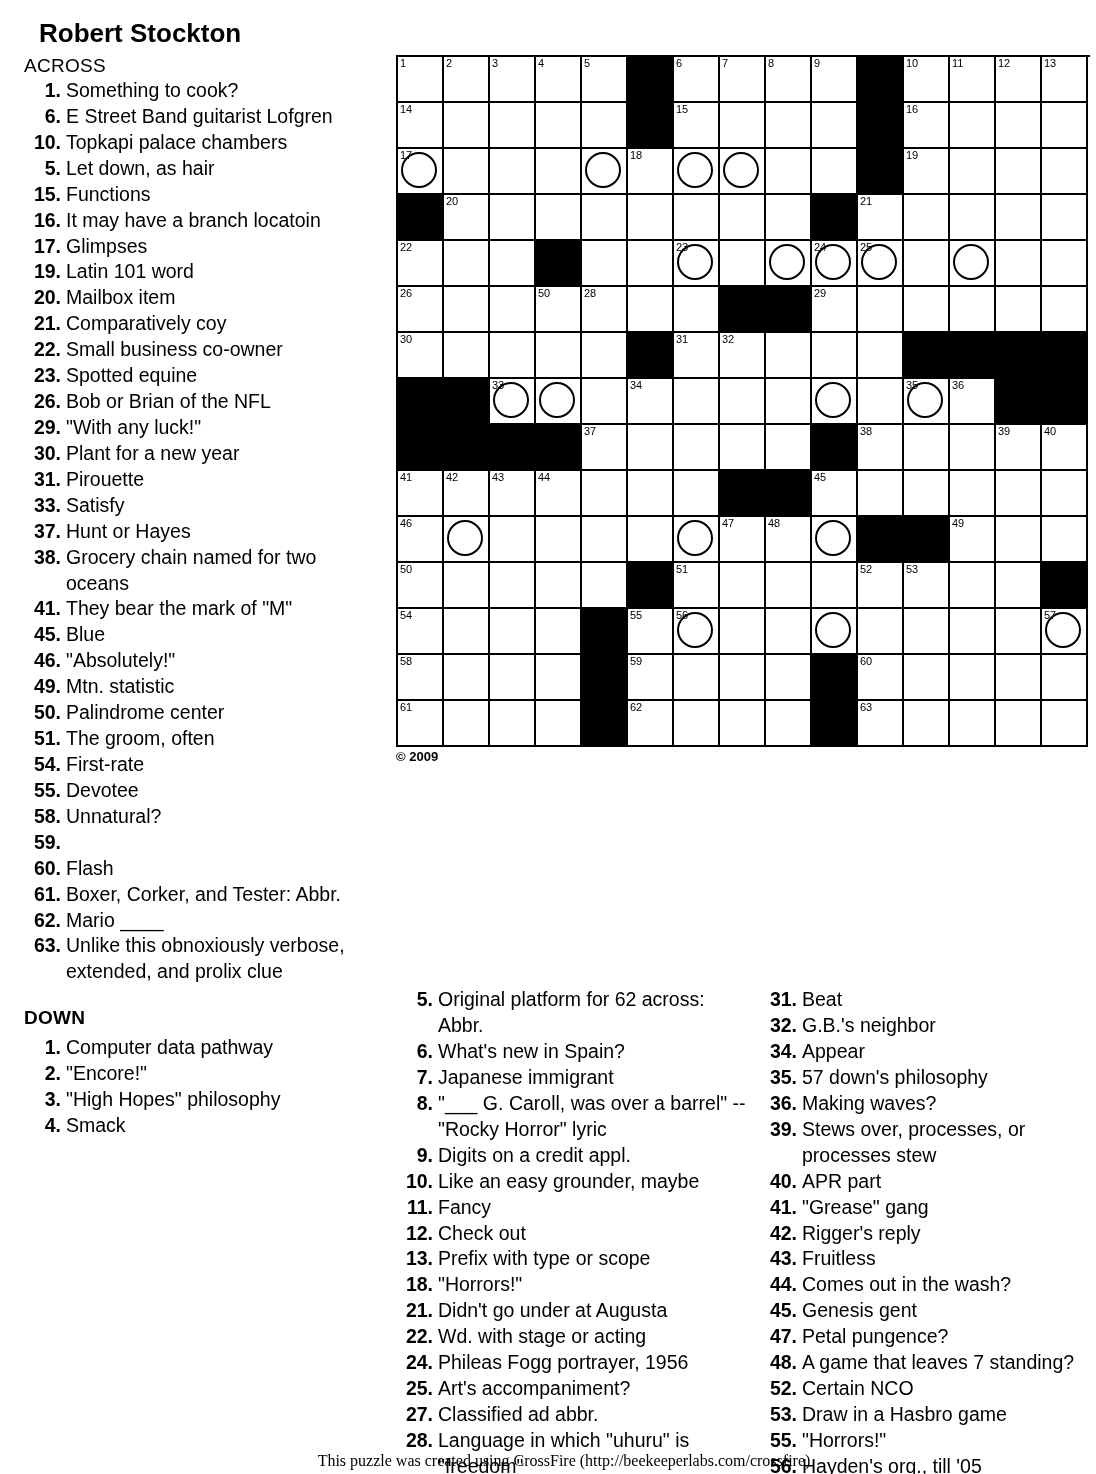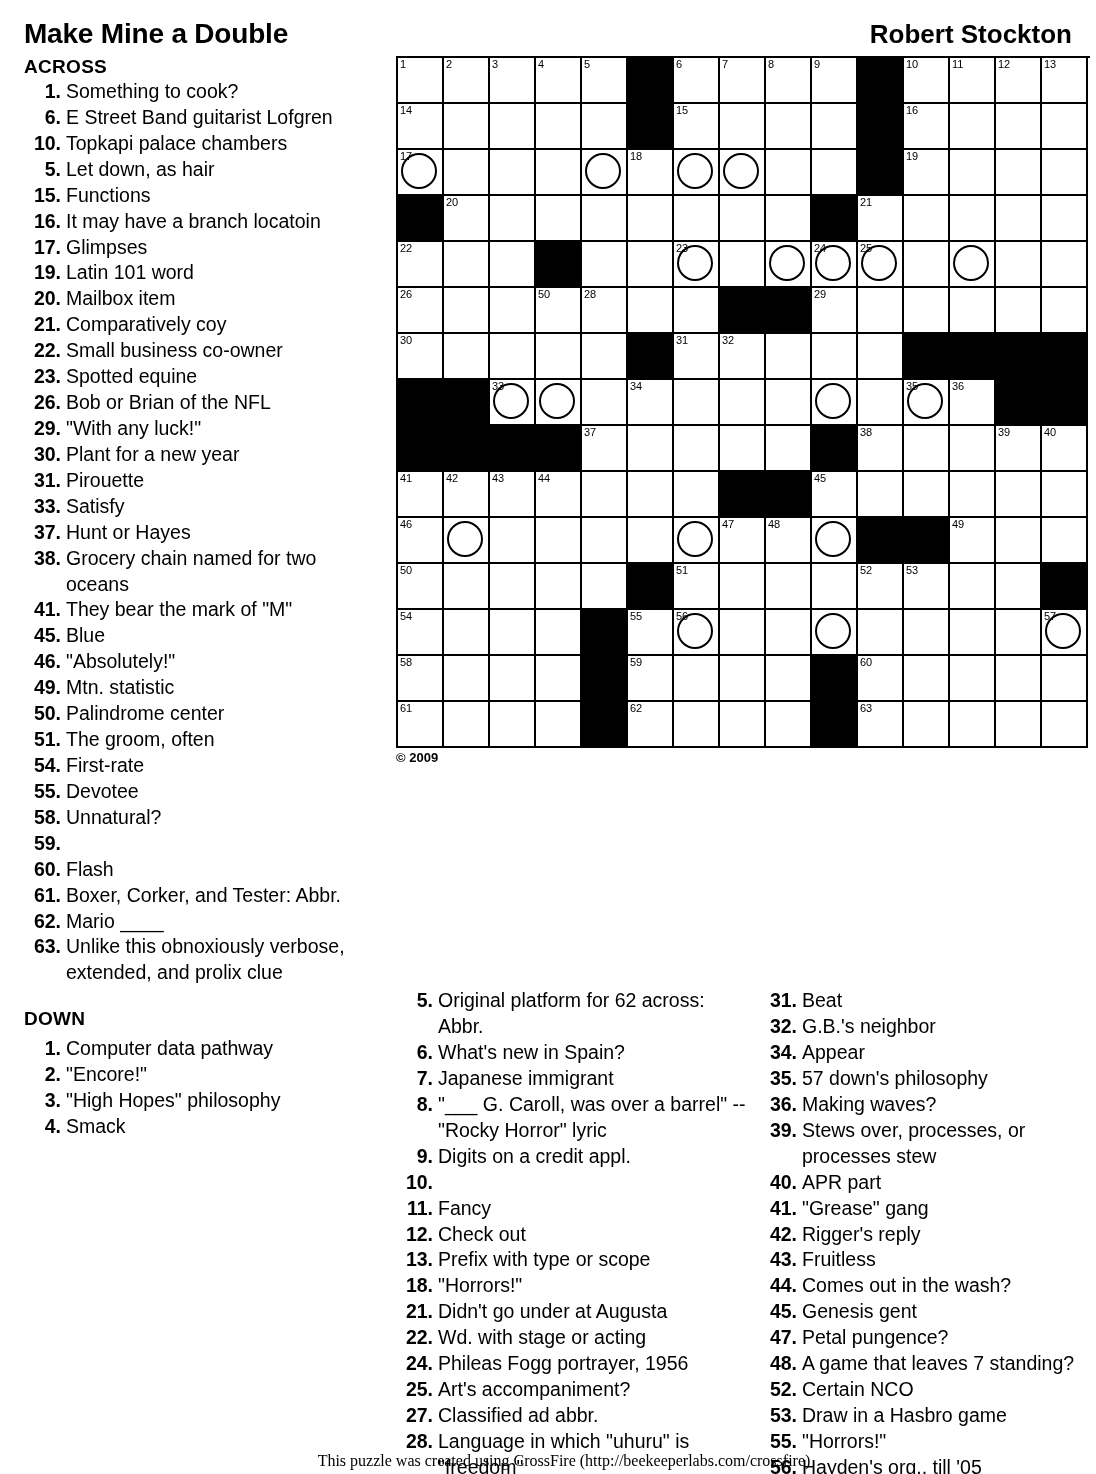--- a/index.html
+++ b/index.html
@@ -43,21 +43,21 @@
   .top-area {
     display: flex;
     margin-top: 6px;
   }
   .across-col {
     width: 350px;
     flex: 0 0 350px;
   }
   .section-label {
     font-size: 19px;
-    font-weight: bold;
+    font-weight: normal;
     margin-bottom: 1px;
     letter-spacing: 0.3px;
   }
   .clue {
     display: flex;
     font-size: 19.5px;
     line-height: 1.33;
     margin-bottom: 0px;
   }
   .clue .num {
@@ -151,21 +151,20 @@
     font-family: "Liberation Serif", serif;
     font-size: 16px;
   }
 </style>
 </head>
 <body>
 
 <div class="page">
 
   <div class="header">
-    <div class="puzzle-title">Make Mine a Double</div>
     <div class="author-name">Robert Stockton</div>
   </div>
 
   <div class="top-area">
     <div class="across-col">
       <div class="section-label">ACROSS</div>
       <div id="across-list">
           <div class="clue">
             <div class="num">1.</div>
             <div class="txt">Something to cook?</div>
@@ -727,20 +726,21 @@
           <div class="clue">
             <div class="num">8.</div>
             <div class="txt">"___ G. Caroll, was over a barrel" -- "Rocky Horror" lyric</div>
           </div>
           <div class="clue">
             <div class="num">9.</div>
             <div class="txt">Digits on a credit appl.</div>
           </div>
           <div class="clue">
             <div class="num">10.</div>
+            <div class="txt">Like an easy grounder, maybe</div>
           </div>
           <div class="clue">
             <div class="num">11.</div>
             <div class="txt">Fancy</div>
           </div>
           <div class="clue">
             <div class="num">12.</div>
             <div class="txt">Check out</div>
           </div>
           <div class="clue">

